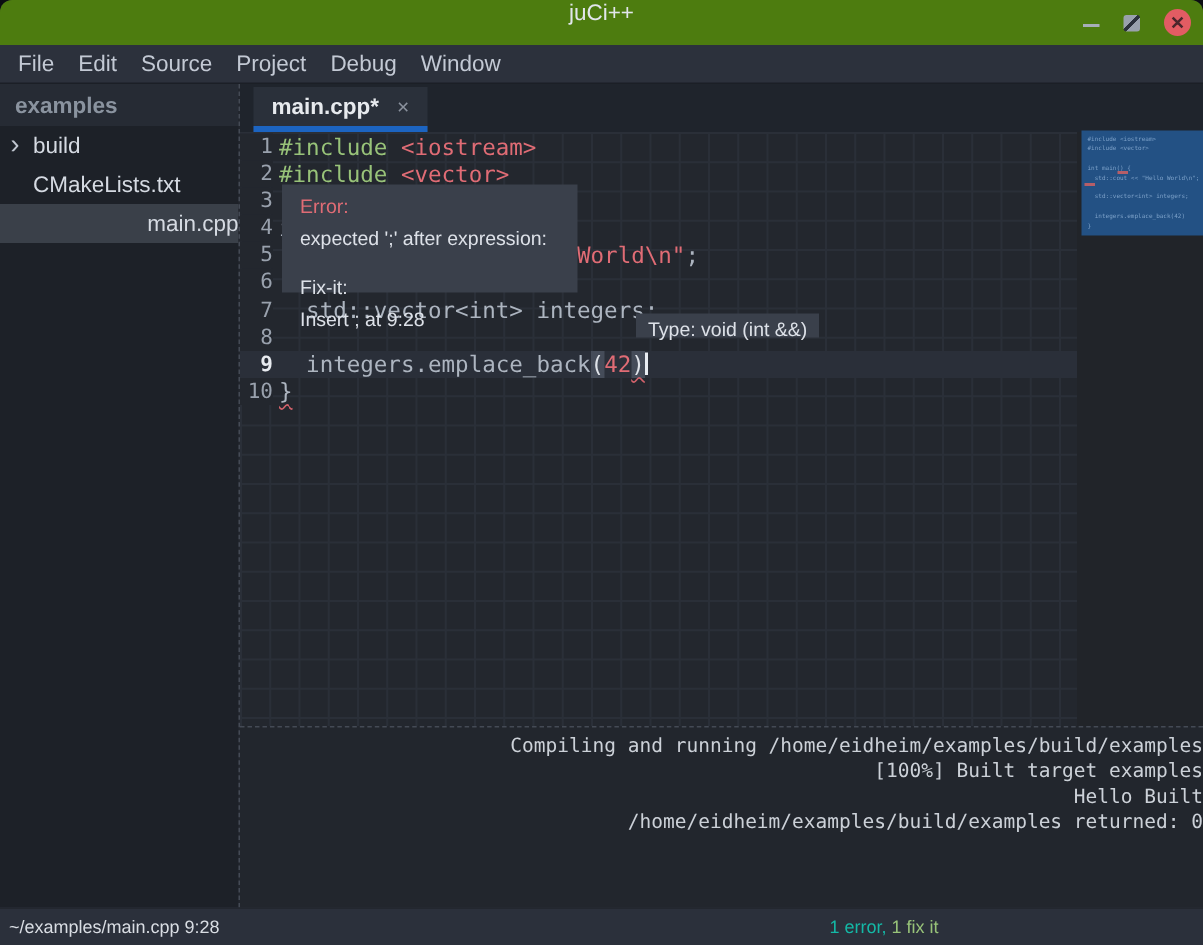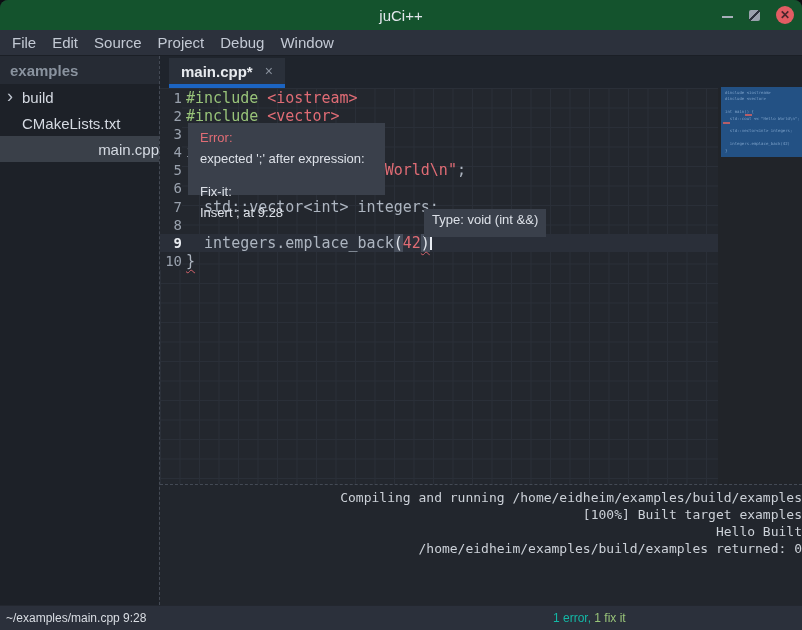--- a/index.html
+++ b/index.html
@@ -1,22 +1,22 @@
 <!DOCTYPE html>
 <html><head>
 <meta charset="utf-8">
 <style>
   * { box-sizing: border-box; margin: 0; padding: 0; }
   body { background:#0c0e12; margin:0; font-family:"Liberation Sans", sans-serif; }
   .window { position:relative; width:802px; height:630px; background:#23272e; overflow:hidden;
             border-radius:8px 8px 0 0; }
 
   
-  .titlebar { position:absolute; top:0; left:0; right:0; height:30px; background:#14532d;
-              display:flex; align-items:center; justify-content:center; }
+  .titlebar { position:absolute; top:0; left:0; right:0; height:30px; background:#4d7c0f;
+              display:flex; align-items:flex-start; justify-content:center; }
   .title-text { color:#e2e6ec; font-size:15px; }
   .win-controls { position:absolute; right:8px; top:0; height:30px; display:flex; align-items:center; gap:16px; }
   .btn-min { width:11px; height:2px; background:#a7aeb9; margin-top:4px; }
   .btn-restore { width:11px; height:11px; border-radius:2px;
                  background:linear-gradient(135deg,#9aa1ad 0 42%, #2c313c 42% 58%, #9aa1ad 58% 100%); }
   .btn-close { width:18px; height:18px; border-radius:50%; background:#e25c63; color:#4a262c;
                font-size:12px; font-weight:bold; display:flex; align-items:center; justify-content:center; line-height:1; }
 
   
   .menubar { position:absolute; top:30px; left:0; right:0; height:26px; background:#2c313c;
@@ -73,21 +73,21 @@
                color:#7ba0c8; white-space:pre; }
   .mini-mark { position:absolute; width:7px; height:2px; background:#b55e68; }
   .mini-mark.m1 { left:2px; top:35px; }
   .mini-mark.m2 { left:24px; top:27px; }
 
   
   .tooltip { position:absolute; background:#3a404b; color:#dde1e8; font-size:13px; z-index:5; }
   .tt-error { left:28px; top:35px; width:197px; height:72px; padding:4px 12px; line-height:21px; }
   .tt-error .tt-title { color:#e06c75; }
   .tt-spacer { height:12px; }
-  .tt-type { left:264px; top:121px; height:28px; padding:1px 8px; line-height:20px; white-space:nowrap; }
+  .tt-type { left:264px; top:121px; height:16px; padding:1px 8px; line-height:20px; white-space:nowrap; }
 
   
   .output { position:absolute; left:0; right:0; bottom:0; height:121px; background:#22262d;
             border-top:1px dashed #444a55; padding:4px 0 0 4px;
             font-family:"DejaVu Sans Mono", monospace; font-size:13px; line-height:17px; color:#ccd1d8;text-align:right; }
   .output div { white-space:pre; }
 
   
   .statusbar { position:absolute; bottom:0; left:0; right:0; height:25px; background:#2b303b;
                border-top:1px solid #23272f; color:#d9dde3; font-size:12px; }

